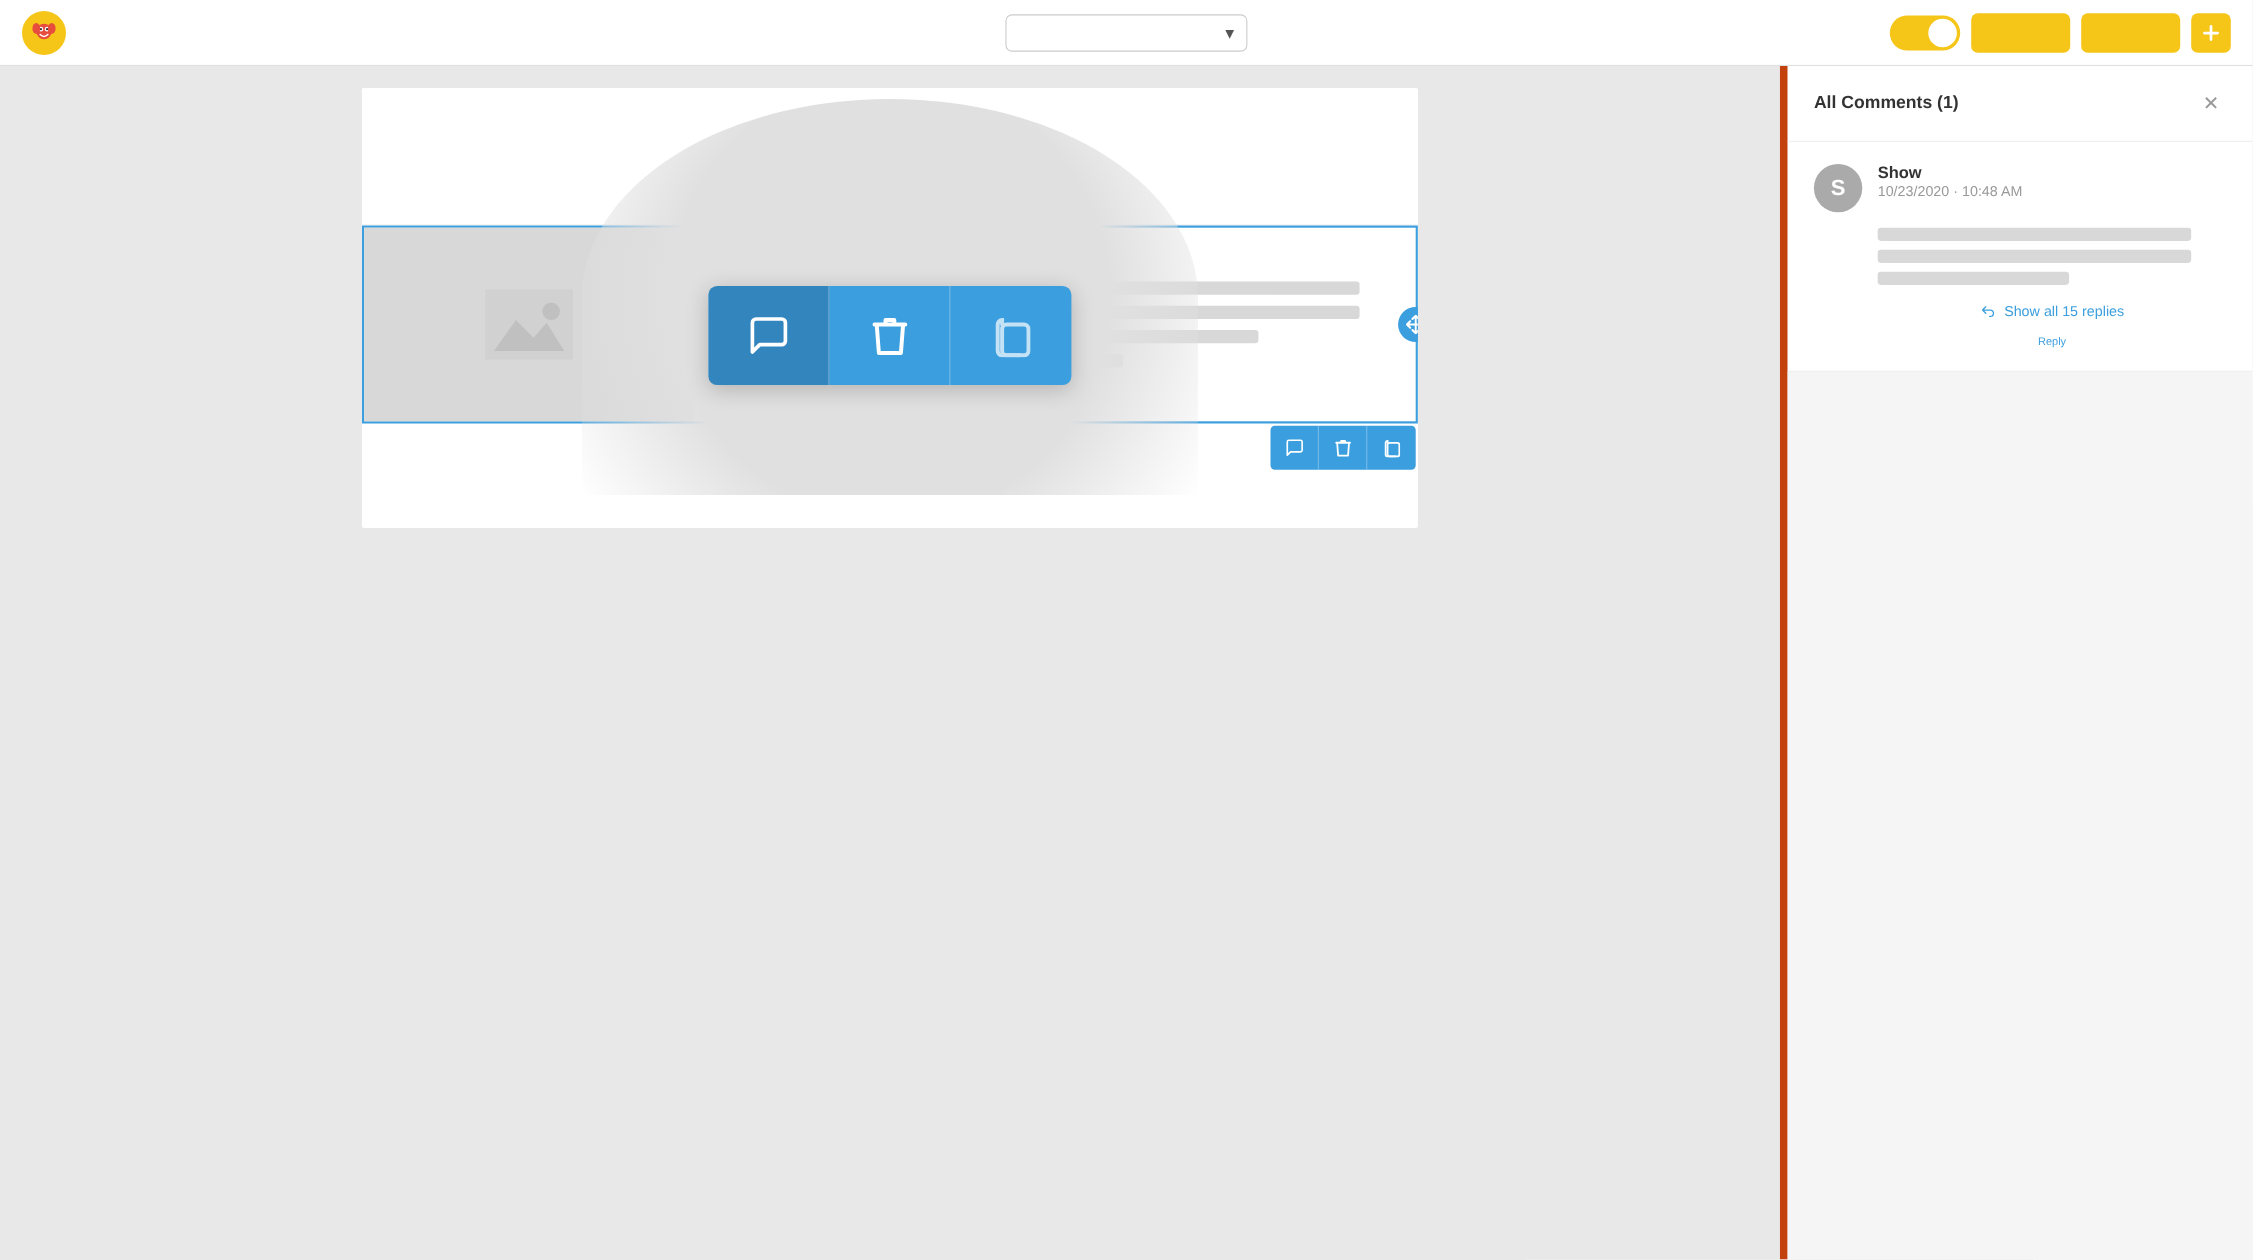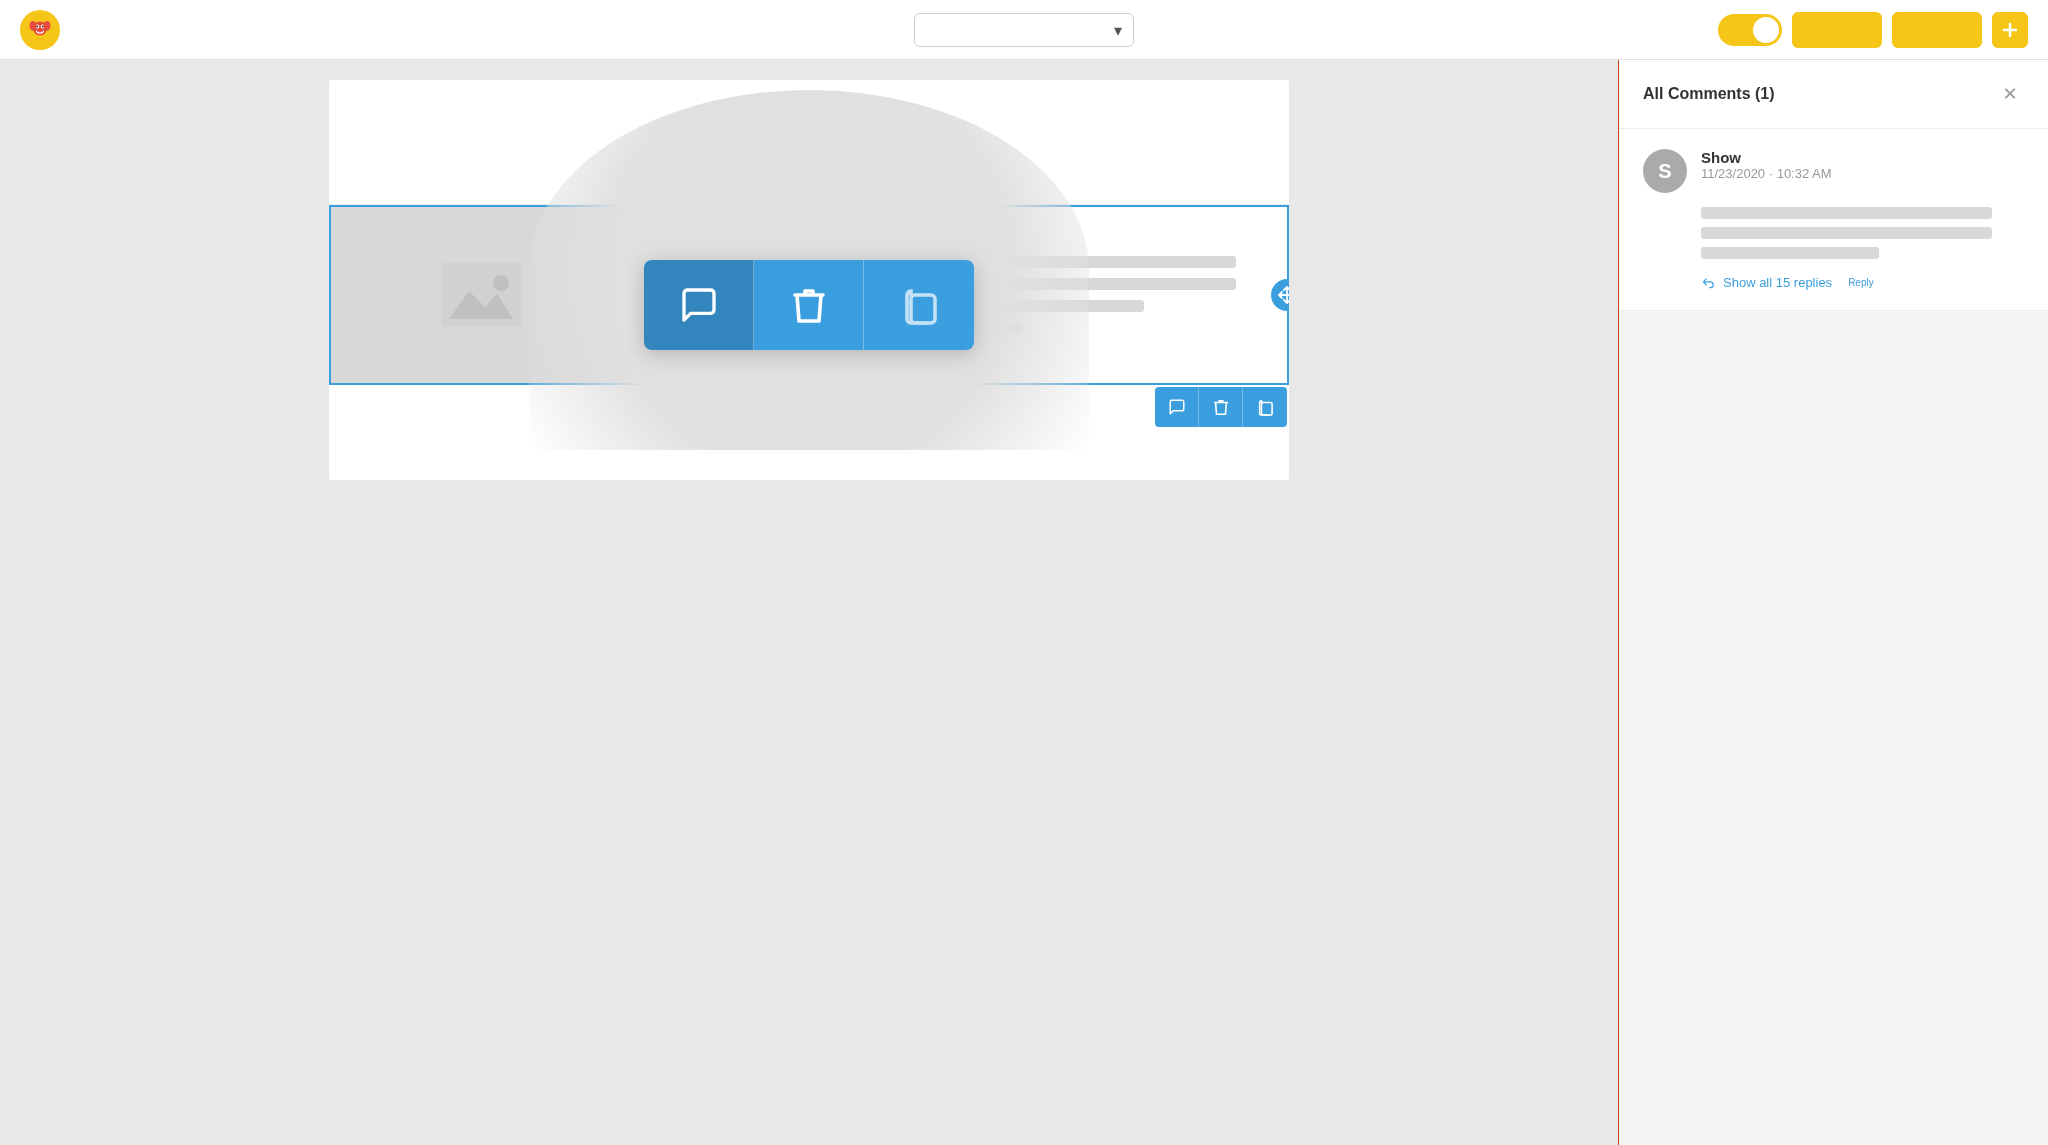--- a/index.html
+++ b/index.html
@@ -253,21 +253,21 @@
       border-right: 1px solid rgba(255,255,255,0.3);
       font-size: 32px;
     }
     .block-toolbar-big .tool-btn-big:first-child { background: rgba(0,0,0,0.15); }
     .block-toolbar-big .tool-btn-big:last-child { border-right: none; opacity: 0.7; }
 
     
     .right-panel {
       width: 430px;
       background: #fff;
-      border-left: 1px solid #c2410c;
+      border-left: 7px solid #c2410c;
       display: flex;
       flex-direction: column;
       overflow: hidden;
     }
 
     .panel-header {
       display: flex;
       align-items: center;
       justify-content: space-between;
       padding: 20px 24px;
@@ -336,20 +336,21 @@
       height: 12px;
       background: #d8d8d8;
       border-radius: 3px;
     }
     .comment-line.short { width: 55%; }
     .comment-line.medium { width: 90%; }
 
     .comment-actions {
       display: flex; align-items: center; gap: 16px;
       padding-left: 58px;
+      flex-direction: column;
     }
     .show-replies-btn {
       color: #3b9ede;
       font-size: 13px;
       cursor: pointer;
       display: flex; align-items: center; gap: 4px;
       font-weight: 500;
     }
     .reply-btn {
       color: #3b9ede;
@@ -511,21 +512,21 @@
     </div>
 
 
     <div class="comment-section">
       <div class="comment-header">
         <div class="avatar">
           <span>S</span>
         </div>
         <div class="comment-meta">
           <div class="commenter-name">Show</div>
-          <div class="comment-time">11/23/2020 · 10:32 AM</div>
+          <div class="comment-time">10/23/2020 · 10:48 AM</div>
         </div>
       </div>
 
       <div class="comment-lines">
         <div class="comment-line medium"></div>
         <div class="comment-line medium"></div>
         <div class="comment-line short"></div>
       </div>
 
       <div class="comment-actions">

